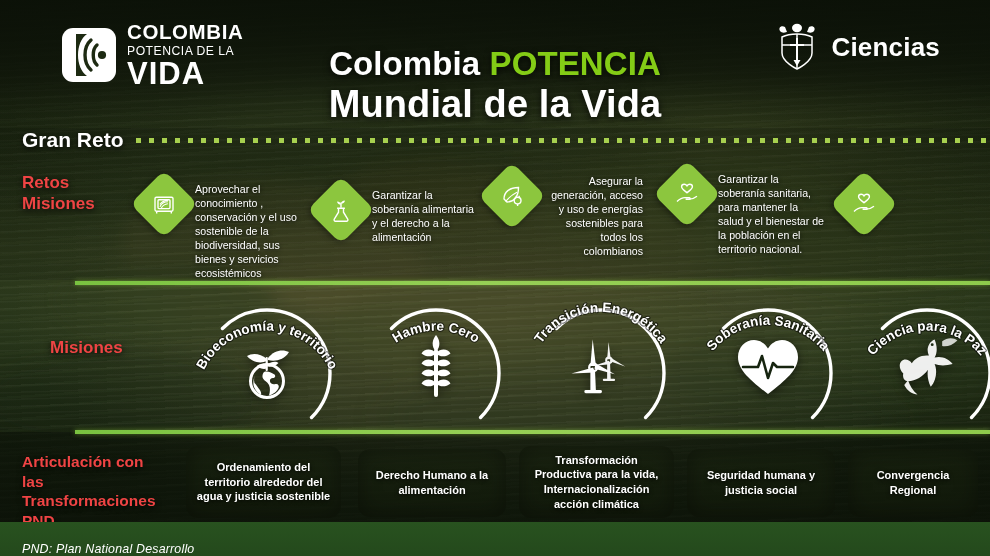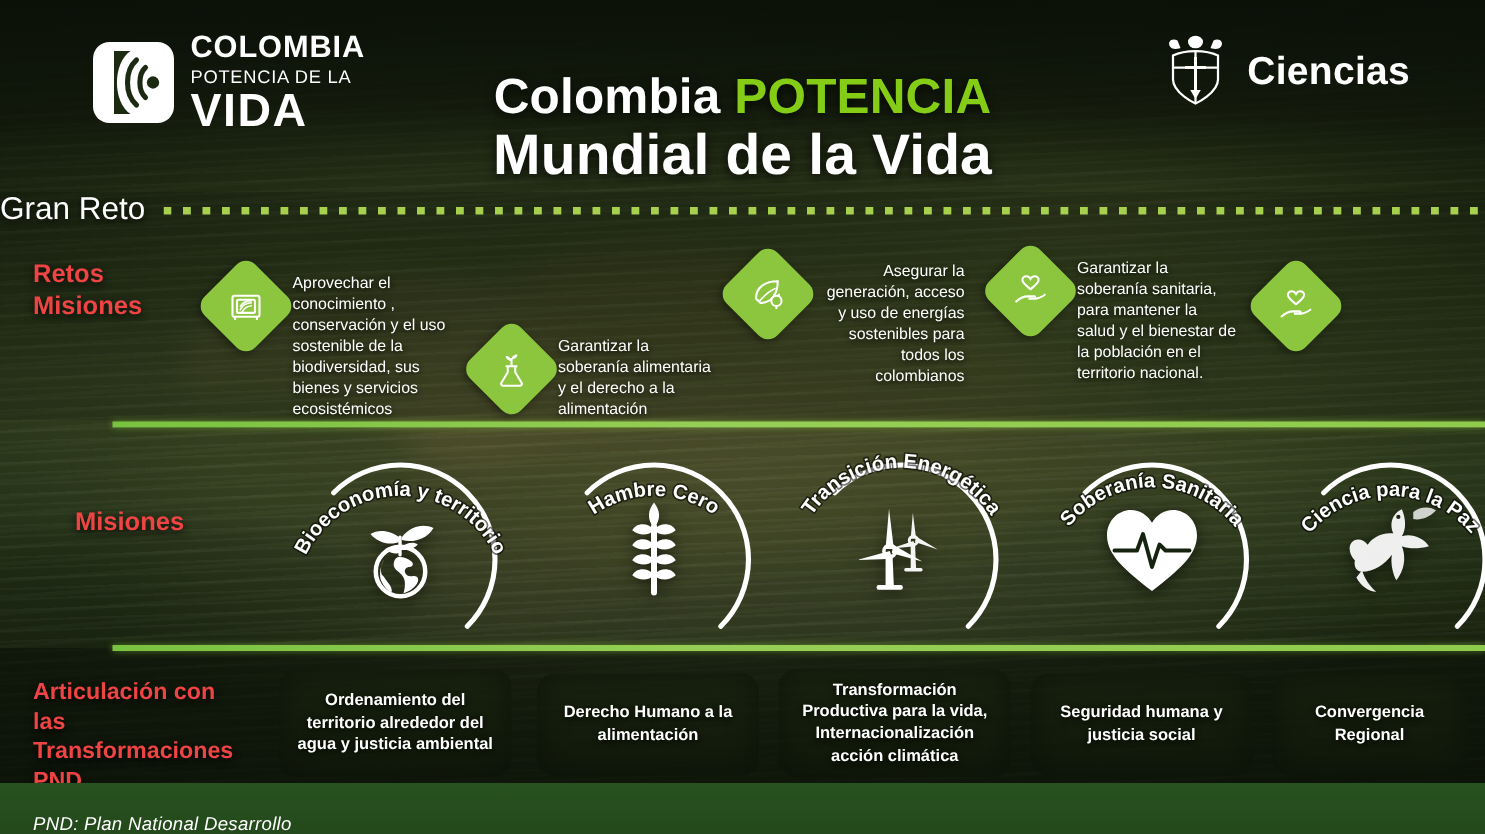--- a/index.html
+++ b/index.html
@@ -72,21 +72,21 @@
     text-align:center; color:#fff;
     text-shadow:0 2px 7px rgba(0,0,0,.78);
   }
   .title-l1 { font-size:33px; font-weight:700; letter-spacing:.1px; line-height:1.14; }
   .title-l2 { font-size:38px; font-weight:700; letter-spacing:.1px; line-height:1.14; }
   .tc-green { color:#84cc16; }
 
   
   .granreto-row { position:absolute; left:0; right:0; top:128px; height:24px; display:flex; align-items:center; }
   .granreto-label {
-    color:#fff; font-size:21px; font-weight:400;
+    margin-left:22px; color:#fff; font-size:21px; font-weight:700;
     text-shadow:0 2px 5px rgba(0,0,0,.8); white-space:nowrap;
   }
   .dots {
     flex:1; height:5px; margin-left:12px; margin-right:4px;
     background-image:linear-gradient(90deg,#a7d04f 0 5px, rgba(0,0,0,0) 5px 13px);
     background-size:13px 5px; background-repeat:repeat-x;
     background-position:0 center;
   }
 
   
@@ -110,21 +110,21 @@
     display:flex; align-items:center; justify-content:center;
     box-shadow:0 2px 6px rgba(0,0,0,.4);
   }
   .diamond > svg { transform:rotate(-45deg); }
   .reto-txt {
     color:#fff; font-size:10.6px; line-height:1.33;
     text-shadow:0 1px 4px rgba(0,0,0,.88);
     width:104px; padding-top:2px;
   }
   .r0 { left:0px;   top:28px; }
-  .r1 { left:177px; top:34px;margin-top:36px; }
+  .r1 { left:177px; top:34px; }
   .r2 { left:348px; top:20px;text-align:right; }
   .r3 { left:523px; top:18px; }
   .r4 { left:700px; top:28px; }
   .r0 .reto-txt { width:113px; }
   .r2 .reto-txt { width:100px; }
   .r3 .reto-txt { width:108px; }
   .r4 .reto-txt { width:92px; }
 
   
   .divider {
@@ -478,21 +478,21 @@
             <path d="M19 51 C21 57 24 62 29 66 C24 66 18 62 15 56 Z"></path>
           </g>
           <circle cx="44.5" cy="13.5" r="1.5" fill="#1c2a13"></circle>
         </svg>
       </div>
     </div>
   </div>
 
   <div class="cards-area">
     <div class="card c0">
-      <span>Ordenamiento del territorio alrededor del agua y justicia ambiental</span>
+      <span>Ordenamiento del territorio alrededor del agua y justicia sostenible</span>
     </div>
     <div class="card c1">
       <span>Derecho Humano a la alimentación</span>
     </div>
     <div class="card c2">
       <span>Transformación Productiva para la vida, Internacionalización acción climática</span>
     </div>
     <div class="card c3">
       <span>Seguridad  humana y justicia  social</span>
     </div>

